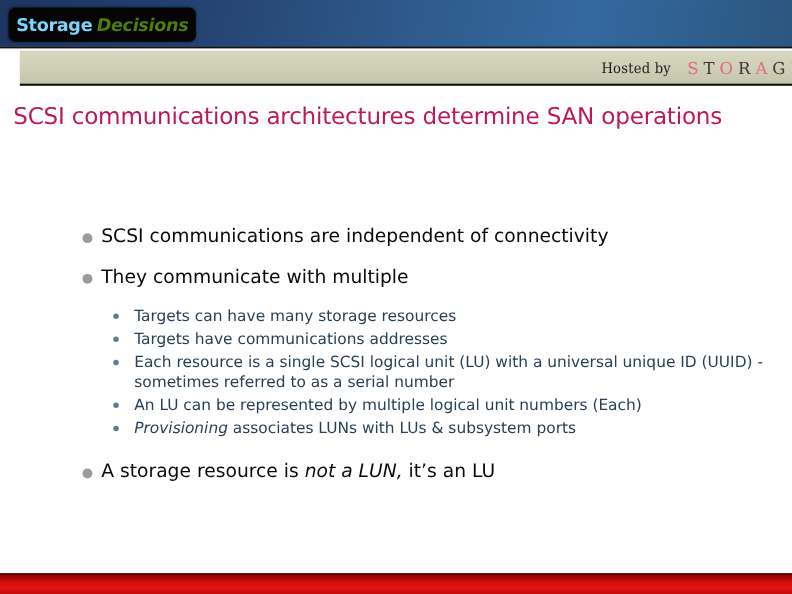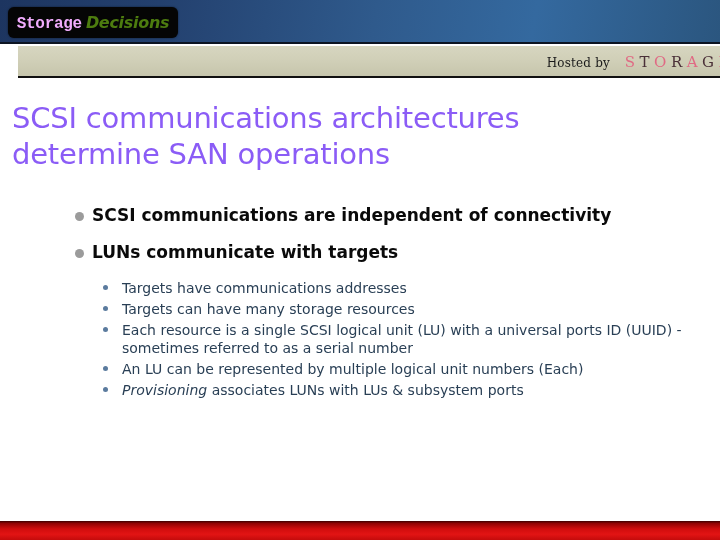--- a/index.html
+++ b/index.html
@@ -27,21 +27,21 @@
     border-radius:6px;
     box-shadow:0 0 2px rgba(0,0,0,0.6);
     display:flex; align-items:center; justify-content:center;
     overflow:hidden;
   }
   .brand-text {
     font-family:"DejaVu Sans", sans-serif;
     font-size:16px; font-weight:bold; letter-spacing:-0.3px;
     white-space:nowrap;
   }
-  .brand-storage { color:#f0abfc;font-family:Liberation Mono, monospace; }
+  .brand-storage { color:#7dd3fc; }
   .brand-decisions { color:#4d7c0f; font-style:italic; margin-left:4px; }
 
   .header-beige {
     position:absolute; left:18px; top:46px; width:720px; height:32px;
     background:linear-gradient(180deg,#d7d6c0 0%,#cfceb6 55%,#c6c5ac 100%);
     border-bottom:2px solid #101010;
   }
   .hosted-row {
     position:absolute; right:6px; top:0; height:32px;
     display:flex; align-items:center; gap:10px;
@@ -68,36 +68,34 @@
     font-family:"DejaVu Sans", sans-serif;
     font-size:12px; font-weight:bold; color:#0a0a0a;
     letter-spacing:-0.4px;
     transform:scaleX(0.95);
   }
 
   
   .title {
     position:absolute; left:12px; top:88px; width:660px;
     font-family:"DejaVu Sans", sans-serif;
-    font-size:29px; line-height:36px; color:#8b5cf6;
+    font-size:21px; line-height:36px; color:#be185d;
     letter-spacing:-0.2px;
-    margin-top:12px;
   }
 
   
   .body { position:absolute; left:0; top:205px; width:720px; }
 
   .l1 {
     position:relative;
     padding-left:92px;
     font-size:17px;
     line-height:21px;
     color:#0a0a0a;
     margin-bottom:16px;
-    font-weight:bold;
   }
   .l1::before {
     content:"";
     position:absolute; left:75px; top:7px;
     width:9px; height:9px; border-radius:50%;
     background:#9b9b9b;
   }
   .l1.last { margin-bottom:0; }
 
   .sub-list { margin-top:4px; }
@@ -154,28 +152,29 @@
     </div>
   </div>
 
   <div class="title">SCSI communications architectures determine SAN operations</div>
 
   <div class="body">
 
     <div class="l1">SCSI communications are independent of connectivity</div>
 
 
-    <div class="l1">LUNs communicate with targets</div>
+    <div class="l1">They communicate with multiple</div>
 
     <div class="sub-list">
+      <div class="l2">Targets can have many storage resources</div>
       <div class="l2">Targets have communications addresses</div>
-      <div class="l2">Targets can have many storage resources</div>
-      <div class="l2">Each resource is a single SCSI logical unit (LU) with a universal ports ID (UUID)  - sometimes referred to as a serial number</div>
+      <div class="l2">Each resource is a single SCSI logical unit (LU) with a universal unique ID (UUID)  - sometimes referred to as a serial number</div>
       <div class="l2">An LU can be represented by multiple logical unit numbers (Each)</div>
       <div class="l2"><i>Provisioning</i><span> associates LUNs with LUs &amp; subsystem ports</span></div>
     </div>
 
+    <div class="l1 last" style="margin-top:20px;"><span>A storage resource is </span><i>not a LUN,</i><span> it’s an LU</span></div>
 
   </div>
 
   <div class="footer-red"></div>
 
 </div>
 
 </body></html>

